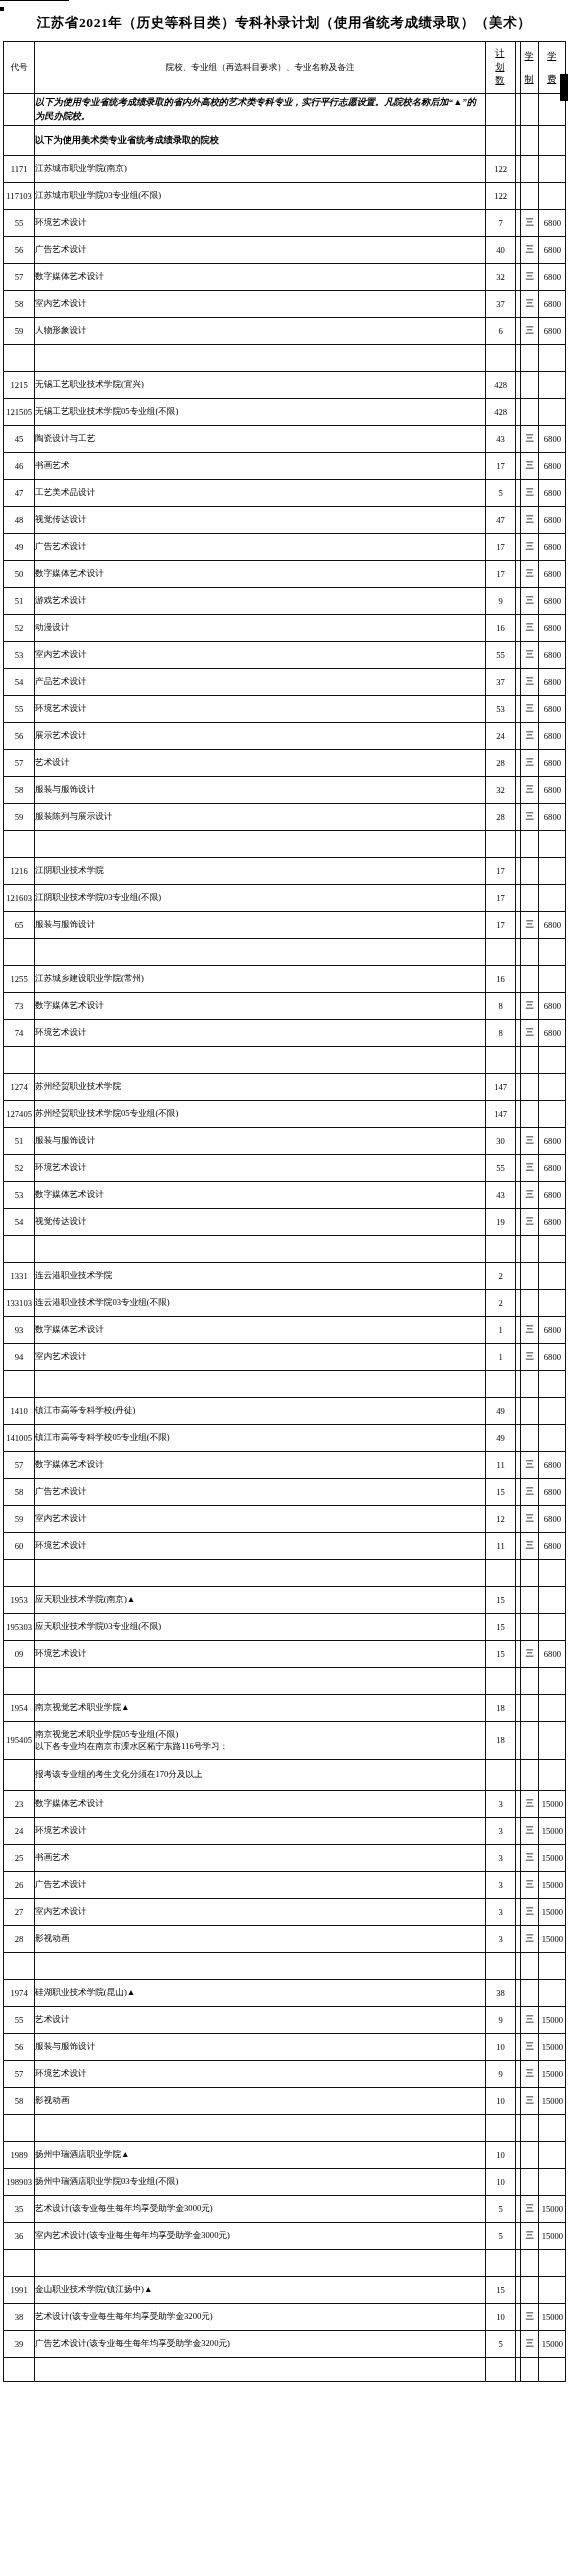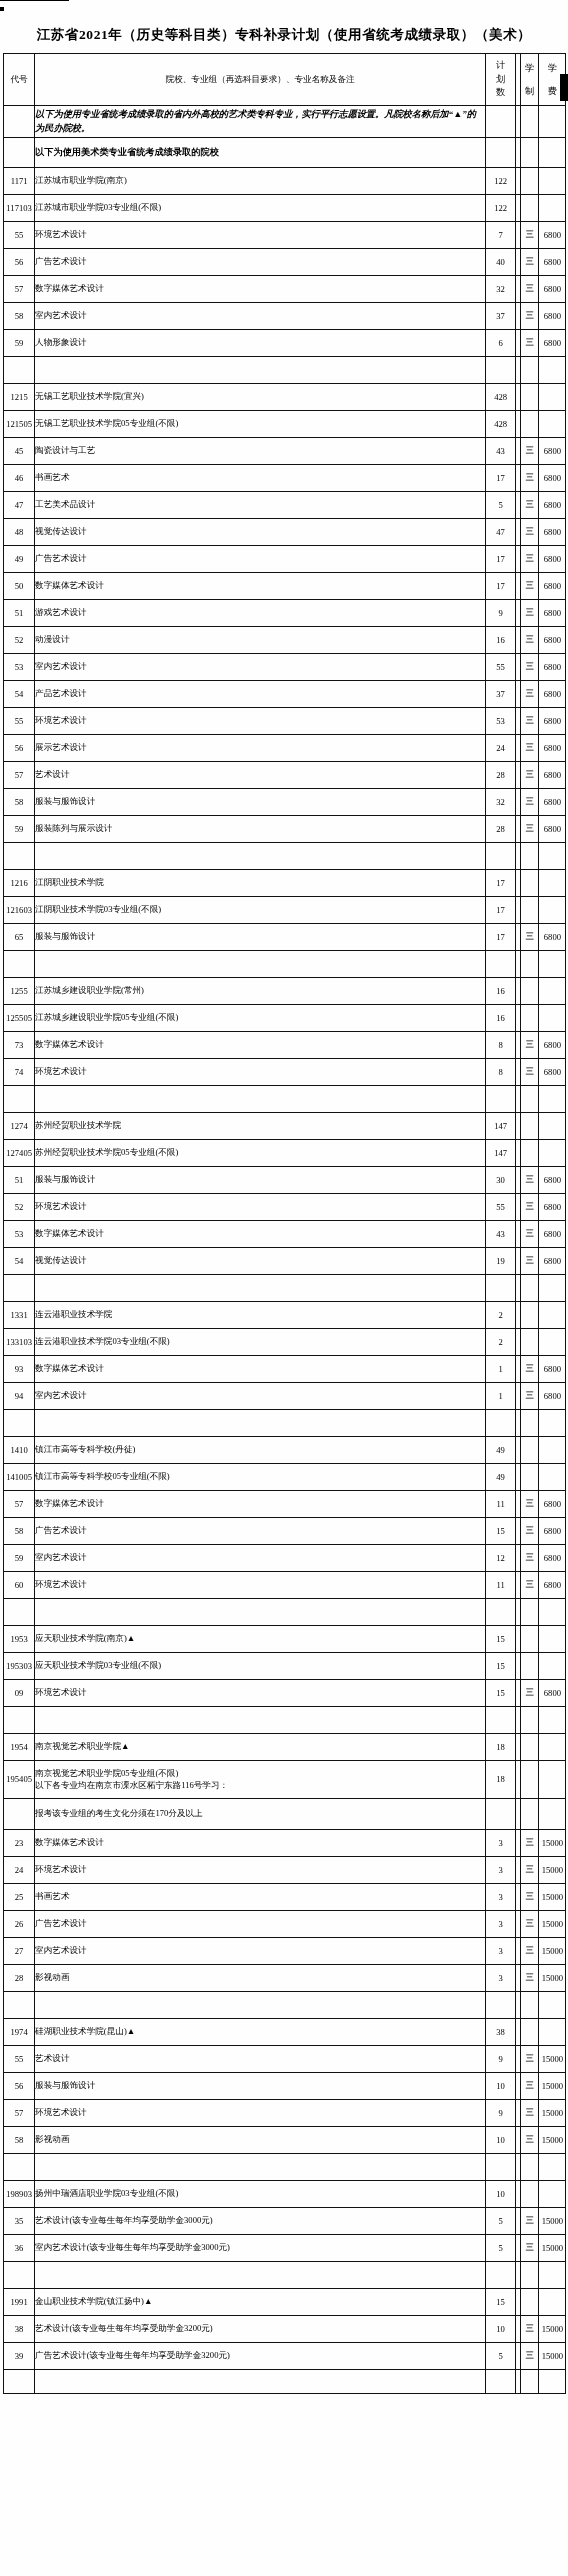--- a/index.html
+++ b/index.html
@@ -5,21 +5,21 @@
   html,body { margin:0; padding:0; background:#ffffff; }
   .page {
     position:relative;
     width:568px; height:2576px;
     background:#fefefe;
     font-family:"Liberation Serif","DejaVu Serif",serif;
     color:#000;
     overflow:hidden;
   }
   .doc-title {
-    padding-top:26px;
+    padding-top:14px;
     text-align:center;
     font-size:13.5px;
     font-weight:bold;
     letter-spacing:0.6px;
     height:27px;
   }
   table.plan {
     border-collapse:collapse;
     table-layout:fixed;
     margin-left:3.1px;
@@ -37,23 +37,24 @@
   tr.row { height:27px; }
   td.code { text-align:center; font-family:"Liberation Serif",serif; }
   td.name { text-align:left; padding:1.2px 1.2px 1.2px 3.1px; white-space:pre-line; line-height:1.45; }
   td.plan-n, td.years, td.fee { text-align:center; }
   tr.note td.name { font-weight:bold; font-size:9.2px; }
   th.h-code, th.h-name { font-size:9.8px;text-align:center; }
   .vh {
     width:10.5px; margin:0 auto;
     word-break:break-all;
     line-height:1.45;
-    text-align:center;
+    text-align:left;
     font-size:9.2px;
     white-space:normal;
+    text-decoration:underline;
   }
   .vh.spread { line-height:2.4; }
   .artifact { position:absolute; background:#000; }
   .artifact.a1 { left:0; top:0; width:69px; height:1.2px; }
   .artifact.a2 { left:0; top:7.4px; width:3.7px; height:3.7px; }
   .artifact.a3 { right:0; top:74px; width:8px; height:27px; }
 </style>
 </head>
 <body>
 
@@ -347,28 +348,20 @@
           <td class="fee"></td>
         </tr>
         <tr class="row school">
           <td class="code">1255</td>
           <td class="name">江苏城乡建设职业学院(常州)</td>
           <td class="plan-n">16</td>
           <td class="spacer"></td>
           <td class="years"></td>
           <td class="fee"></td>
         </tr>
-        <tr class="row group">
-          <td class="code">125505</td>
-          <td class="name">江苏城乡建设职业学院05专业组(不限)</td>
-          <td class="plan-n">16</td>
-          <td class="spacer"></td>
-          <td class="years"></td>
-          <td class="fee"></td>
-        </tr>
         <tr class="row major">
           <td class="code">73</td>
           <td class="name">数字媒体艺术设计</td>
           <td class="plan-n">8</td>
           <td class="spacer"></td>
           <td class="years">三</td>
           <td class="fee">6800</td>
         </tr>
         <tr class="row major">
           <td class="code">74</td>
@@ -688,20 +681,28 @@
           <td class="name">影视动画</td>
           <td class="plan-n">10</td>
           <td class="spacer"></td>
           <td class="years">三</td>
           <td class="fee">15000</td>
         </tr>
         <tr class="row empty">
           <td class="code"></td>
           <td class="name"></td>
           <td class="plan-n"></td>
+          <td class="spacer"></td>
+          <td class="years"></td>
+          <td class="fee"></td>
+        </tr>
+        <tr class="row school">
+          <td class="code">1989</td>
+          <td class="name">扬州中瑞酒店职业学院▲</td>
+          <td class="plan-n">10</td>
           <td class="spacer"></td>
           <td class="years"></td>
           <td class="fee"></td>
         </tr>
         <tr class="row group">
           <td class="code">198903</td>
           <td class="name">扬州中瑞酒店职业学院03专业组(不限)</td>
           <td class="plan-n">10</td>
           <td class="spacer"></td>
           <td class="years"></td>

